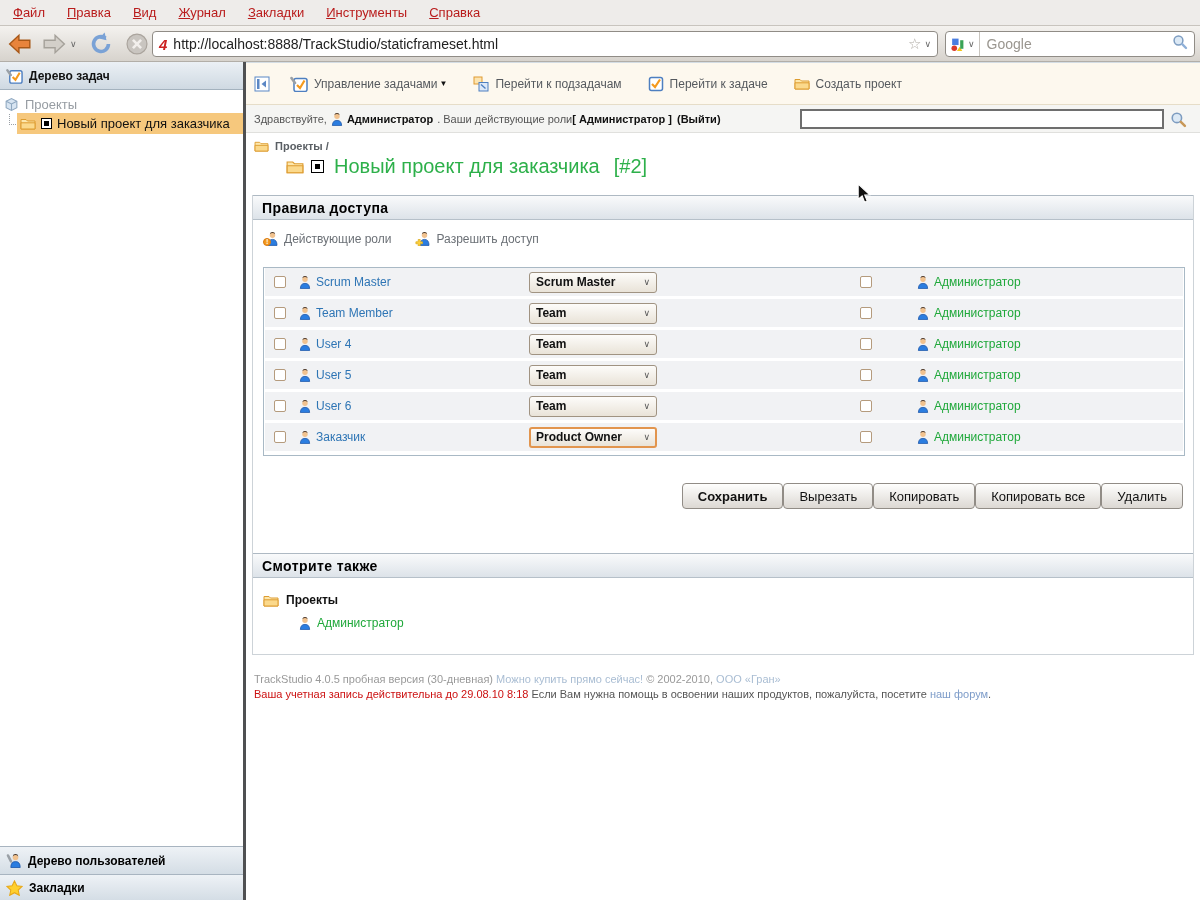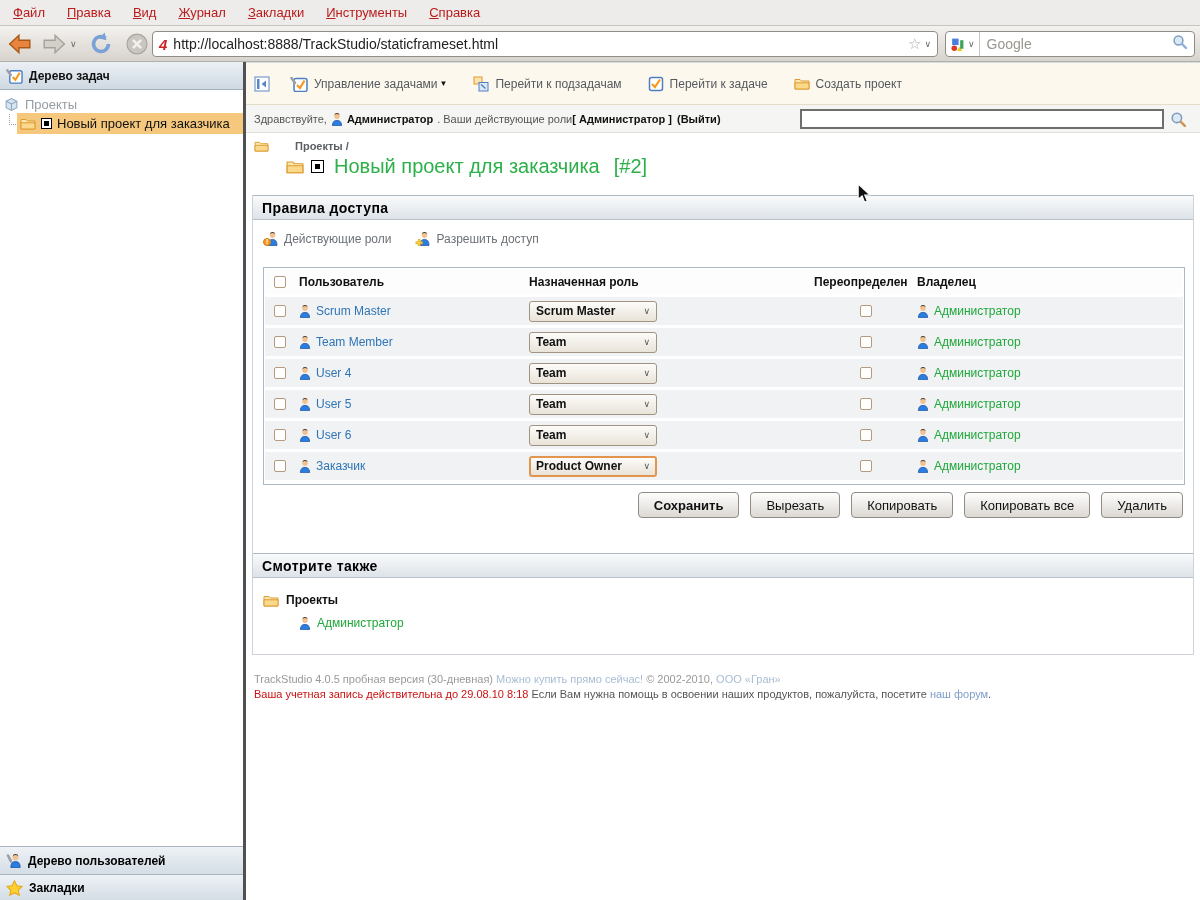--- a/index.html
+++ b/index.html
@@ -62,21 +62,21 @@
   .tb-caret { font-size:8px; color:#111; margin-left:2px; }
   #greet-row { position:absolute; left:0; top:43px; width:954px; height:28px; background:#f5f5f3;
                border-bottom:1px solid #e0e0dd; display:flex; align-items:center; padding-left:8px;
                font-size:11px; color:#555; }
   #greet-row b { color:#111; }
   #greet-row svg { margin:0 4px; }
   #quick-search { position:absolute; left:554px; top:47px; width:364px; height:20px; background:#fff;
                   border:2px solid #6e6e6e; font-size:12px; padding:0 4px; }
   #quick-search-icon { position:absolute; left:924px; top:49px; }
 
-  #breadcrumb { position:absolute; left:8px; top:78px; display:flex; align-items:center;gap:20px; }
+  #breadcrumb { position:absolute; left:8px; top:78px; display:flex; align-items:center; }
   #breadcrumb span { font-size:11px; font-weight:bold; color:#5a5f64; margin-left:6px; }
   #page-title-row { position:absolute; left:40px; top:93px; display:flex; align-items:center; }
   #page-title-row .sq-marker { width:13px; height:13px; margin:0 4px 0 7px; }
   #page-title-row .sq-marker::after { left:3px; top:3px; width:5px; height:5px; }
   #page-title { font-size:20px; color:#2db04a; margin-left:6px; }
   #page-title-id { font-size:20px; color:#2db04a; margin-left:14px; }
 
   .panel { position:absolute; left:6px; width:942px; background:#fff;
            border:1px solid #cdd3d8; border-top:none; }
   .panel-hdr { height:25px; background:linear-gradient(#f9fafb,#dde3e9);
@@ -105,21 +105,21 @@
   .cbx { width:12px; height:12px; background:#fff; border:1px solid #b59b7d; border-radius:2px; display:inline-block; }
   .cell svg { margin-right:5px; }
   a.blue { color:#2e75b5; font-size:12px; text-decoration:none; }
   a.green { color:#1fa83a; font-size:12px; text-decoration:none; }
   .select { width:128px; height:21px; border:1px solid #a09382; border-radius:3px;
             background:linear-gradient(#fdfcfa,#e9e3d8); display:flex; align-items:center;
             justify-content:space-between; padding:0 6px; font-size:12px; font-weight:bold; color:#111; }
   .select .sel-arrow { font-size:9px; color:#555; font-weight:normal; }
   .select.focused { border:2px solid #e2954e; padding:0 5px; }
 
-  #access-buttons { position:absolute; right:10px; top:297px; display:flex; gap:11px; }
+  #access-buttons { position:absolute; right:10px; top:288px; display:flex; }
   .btn { height:26px; padding:0 15px; font-size:13px; color:#111;
          background:linear-gradient(#fefefd,#dcd8d3); border:1px solid #918c86; border-radius:4px;
          display:flex; align-items:center; }
   .btn.primary { font-weight:bold; }
 
   #see-folder-row { position:absolute; left:10px; top:40px; display:flex; align-items:center; }
   #see-folder-row span { font-size:12px; font-weight:bold; color:#111; margin-left:7px; }
   #see-user-row { position:absolute; left:46px; top:63px; display:flex; align-items:center; }
 
   #footer { position:absolute; left:8px; top:610px; font-size:11px; line-height:15px; color:#999; }
@@ -337,29 +337,20 @@
           <circle cx="9.5" cy="4.3" r="2.7" fill="#f1c28f"></circle>
           <path d="M6.8,3.3 Q9.5,0.5 12.2,3.3 Q11.9,0.9 9.5,0.9 Q7.1,0.9 6.8,3.3" fill="#463325"></path>
           <path d="M5,14.4 Q5,8.4 9.5,8.4 Q14,8.4 14,14.4 Z" fill="#2b7de0" stroke="#1c56a8" stroke-width="0.8"></path>
           <path d="M3.2,8.5 h2 v2.3 h2.3 v2 h-2.3 v2.3 h-2 v-2.3 h-2.3 v-2 h2.3 z" fill="#ffd23e" stroke="#d8a818" stroke-width="0.7"></path>
         </svg>
         <span>Разрешить доступ</span>
       </span>
     </div>
 
     <div id="access-table">
-      <div class="thead-row">
-        <span class="cell c-check">
-            <span class="cbx"></span>
-          </span>
-        <span class="cell c-user">Пользователь</span>
-        <span class="cell c-role">Назначенная роль</span>
-        <span class="cell c-over">Переопределен</span>
-        <span class="cell c-owner">Владелец</span>
-      </div>
       <div>
           <div class="trow">
     <span class="cell c-check">
               <span class="cbx"></span>
             </span>
     <span class="cell c-user">
       <svg width="12" height="14" viewBox="0 0 12 14">
         <circle cx="6" cy="4.3" r="2.7" fill="#f1c28f"></circle>
         <path d="M3.3,3.3 Q6,0.5 8.7,3.3 Q8.4,0.9 6,0.9 Q3.6,0.9 3.3,3.3" fill="#463325"></path>
         <path d="M1.4,13.6 Q1.4,8.4 6,8.4 Q10.6,8.4 10.6,13.6 Z" fill="#2b7de0" stroke="#1c56a8" stroke-width="0.8"></path>

